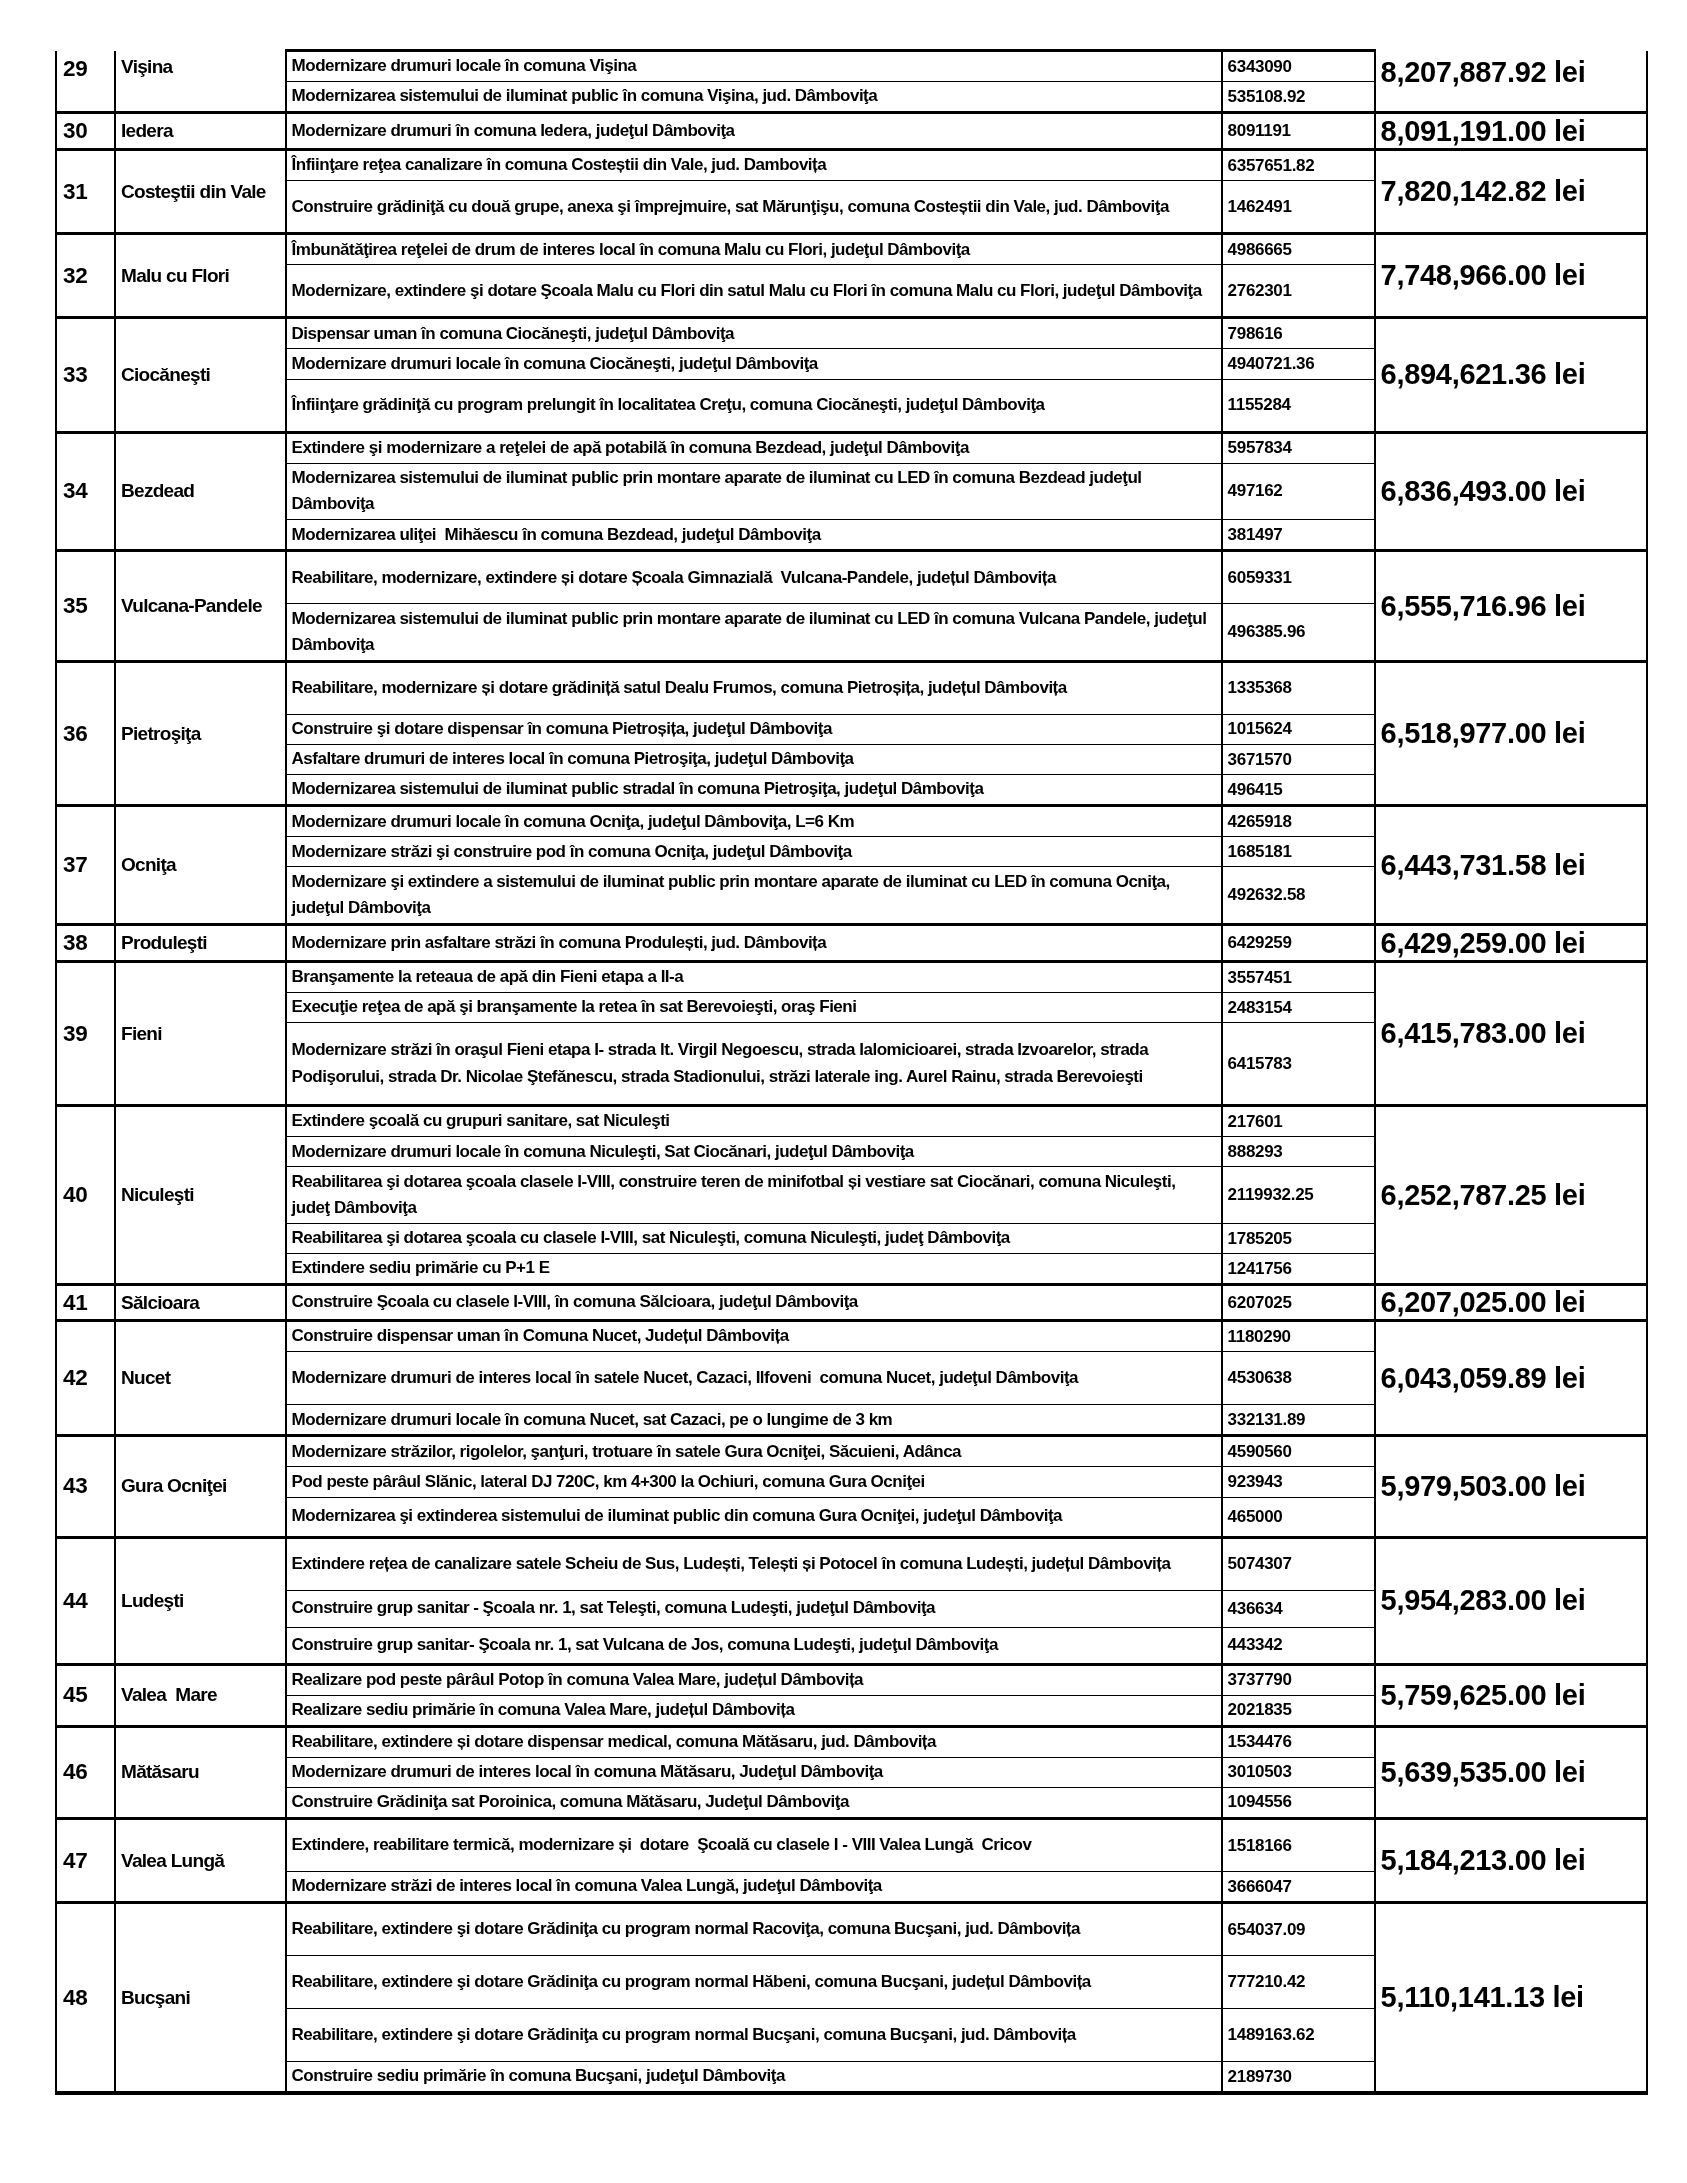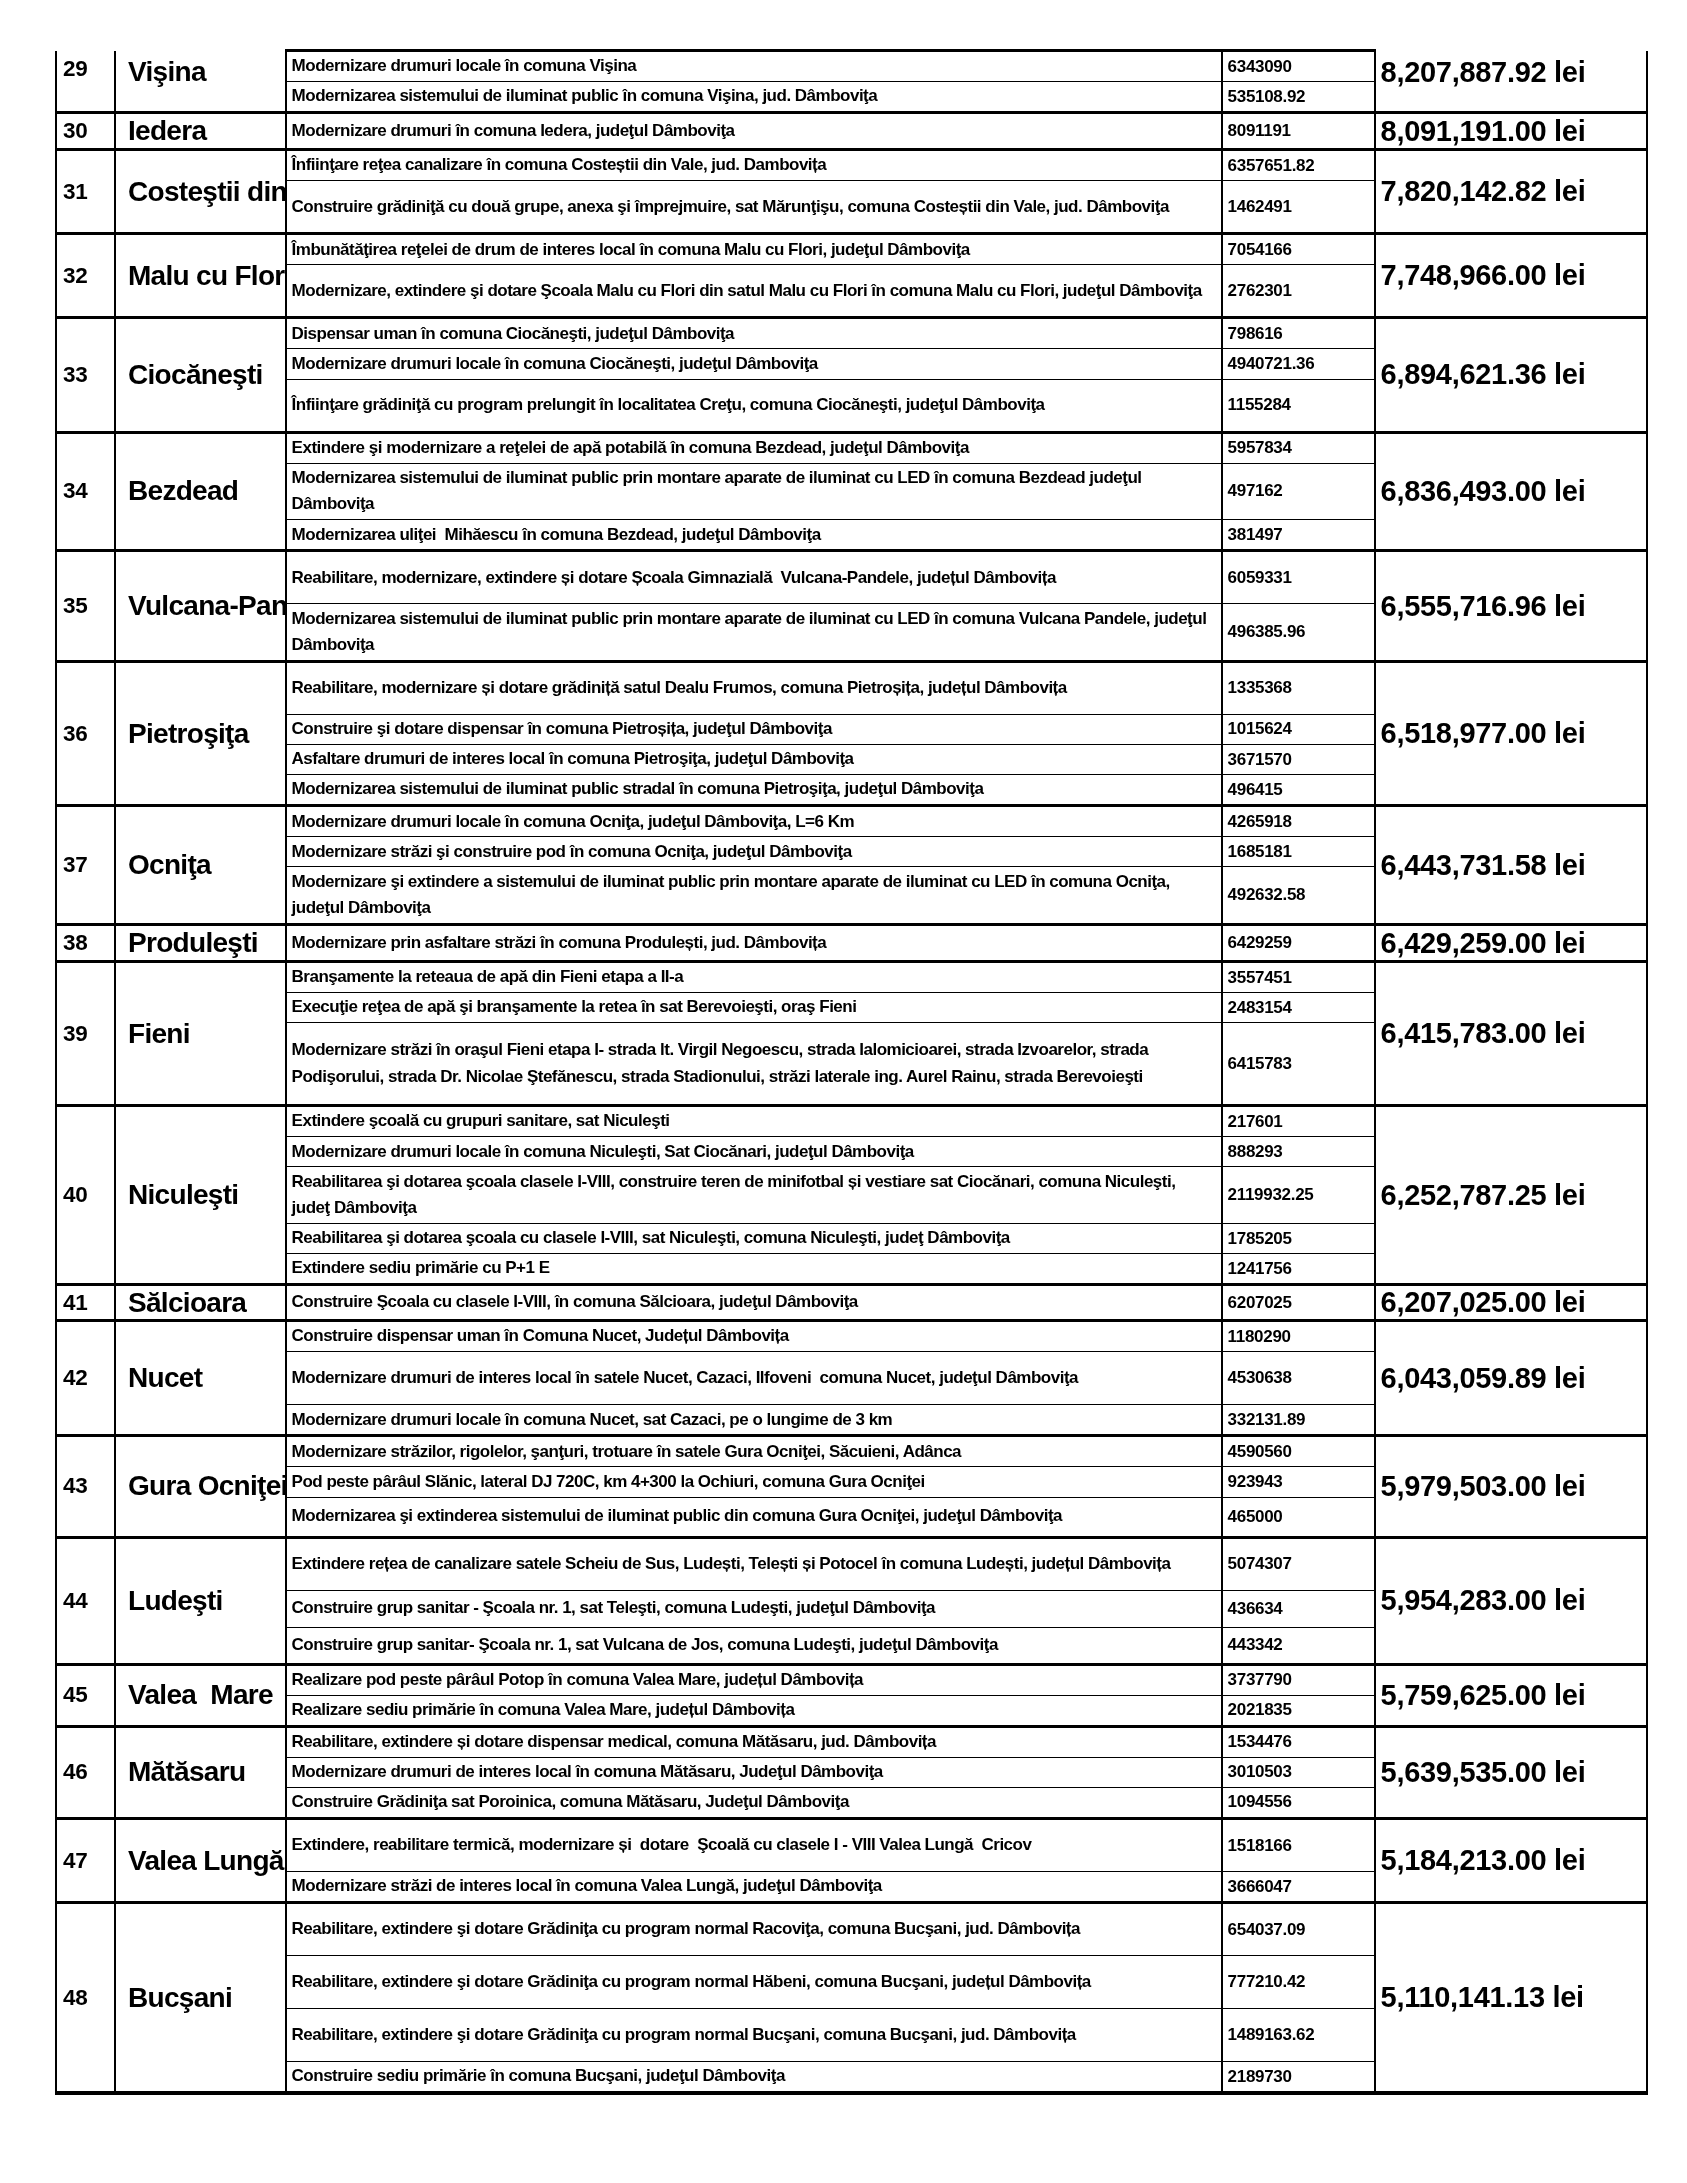--- a/index.html
+++ b/index.html
@@ -27,23 +27,23 @@
 
   td.no {
     border-left: 2.6px solid #000;
     border-right: 2px solid #000;
     font-size: 22.5px;
     padding-left: 6px;
     letter-spacing: -0.3px;
   }
   td.name {
     border-right: 2px solid #000;
-    font-size: 28px;
+    font-size: 19px;
     letter-spacing: -0.7px;
-    padding-left: 12px;
+    padding-left: 5px;
     white-space: pre;
   }
   td.desc {
     border-right: 2px solid #000;
     font-size: 17px;
     letter-spacing: -0.5px;
     line-height: 26.5px;
     padding: 1.3px 4px 1.3px 4.6px;
     white-space: pre-wrap;
   }
@@ -105,21 +105,21 @@
           <td class="total" rowspan="2">7,820,142.82 lei</td>
         </tr>
         <tr style="height: 53px;">
           <td class="desc">Construire grădiniţă cu două grupe, anexa şi împrejmuire, sat Mărunţişu, comuna Costeștii din Vale, jud. Dâmboviţa</td>
           <td class="amt">1462491</td>
         </tr>
         <tr class="group-start" style="height: 29px;">
           <td class="no" rowspan="2">32</td>
           <td class="name" rowspan="2">Malu cu Flori</td>
           <td class="desc">Îmbunătăţirea reţelei de drum de interes local în comuna Malu cu Flori, judeţul Dâmboviţa</td>
-          <td class="amt">7054166</td>
+          <td class="amt">4986665</td>
           <td class="total" rowspan="2">7,748,966.00 lei</td>
         </tr>
         <tr style="height: 53px;">
           <td class="desc">Modernizare, extindere şi dotare Şcoala Malu cu Flori din satul Malu cu Flori în comuna Malu cu Flori, judeţul Dâmboviţa</td>
           <td class="amt">2762301</td>
         </tr>
         <tr class="group-start" style="height: 29px;">
           <td class="no" rowspan="3">33</td>
           <td class="name" rowspan="3">Ciocăneşti</td>
           <td class="desc">Dispensar uman în comuna Ciocăneşti, judeţul Dâmboviţa</td>

